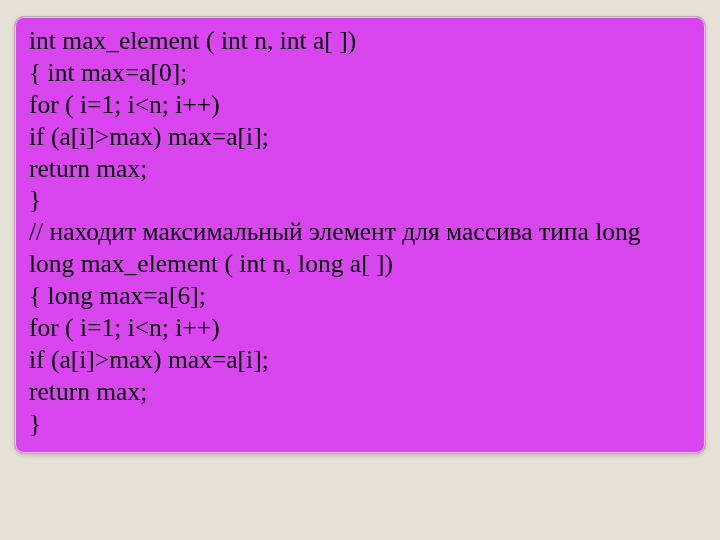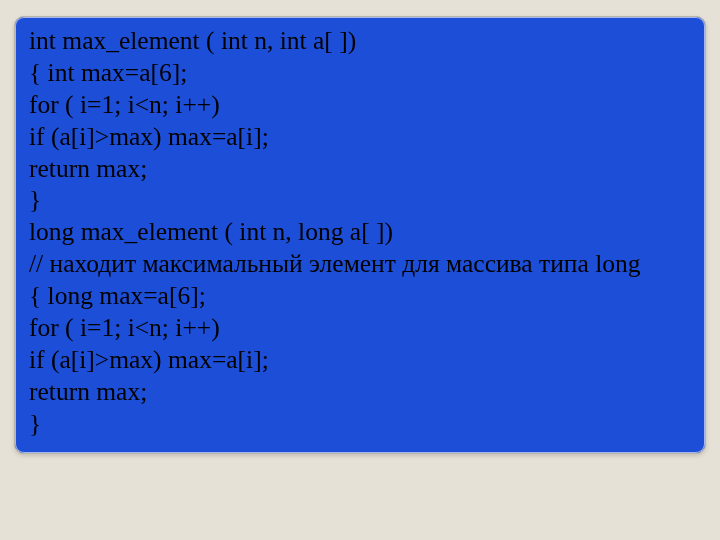--- a/index.html
+++ b/index.html
@@ -11,47 +11,47 @@
     font-family: "Times New Roman", Times, serif;
   }
   .slide {
     position: relative;
     width: 720px;
     height: 540px;
     box-sizing: border-box;
     padding: 16px 14px;
   }
   .code-box {
-    background: #1d4ed8;
+    background: #d946ef;
     border: 1px solid #b9b5aa;
     border-radius: 10px;
     box-shadow: 0 2px 4px rgba(0,0,0,0.15), inset 0 0 0 1px rgba(255,255,255,0.6);
     padding: 8px 14px 14px 14px;
     box-sizing: border-box;
   }
   .code-line {
     font-size: 25.5px;
     line-height: 1.25;
     color: #000;
     white-space: pre;
     font-family: "Times New Roman", Times, serif;
   }
 </style>
 </head>
 <body>
 
 <div class="slide">
   <div class="code-box">
     <div class="code-line">int max_element ( int n, int a[ ])</div>
-    <div class="code-line">{ int max=a[6];</div>
+    <div class="code-line">{ int max=a[0];</div>
     <div class="code-line">for ( i=1; i&lt;n; i++)</div>
     <div class="code-line">if (a[i]&gt;max) max=a[i];</div>
     <div class="code-line">return max;</div>
     <div class="code-line">}</div>
+    <div class="code-line">// находит максимальный элемент для массива типа long</div>
     <div class="code-line">long max_element ( int n, long a[ ])</div>
-    <div class="code-line">// находит максимальный элемент для массива типа long</div>
     <div class="code-line">{ long max=a[6];</div>
     <div class="code-line">for ( i=1; i&lt;n; i++)</div>
     <div class="code-line">if (a[i]&gt;max) max=a[i];</div>
     <div class="code-line">return max;</div>
     <div class="code-line">}</div>
   </div>
 </div>
 
 </body></html>

